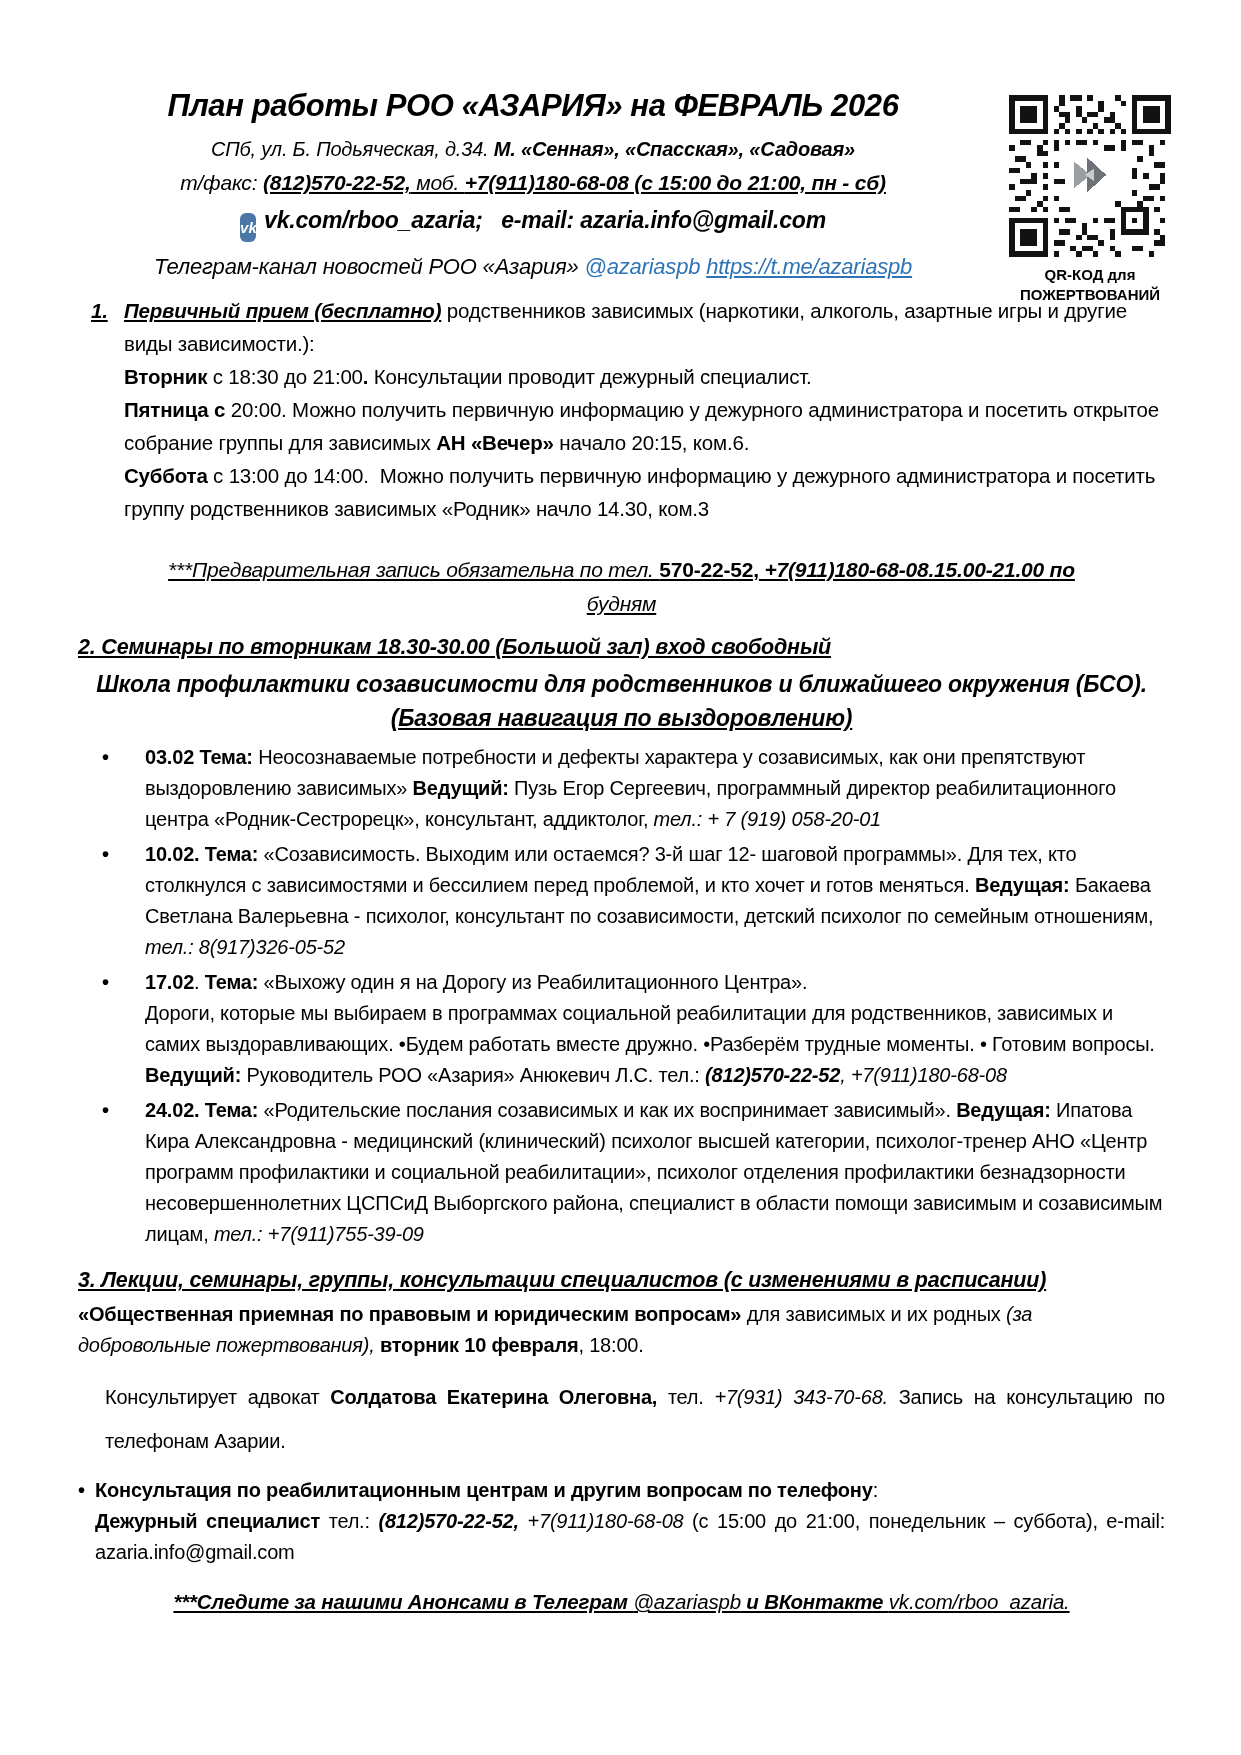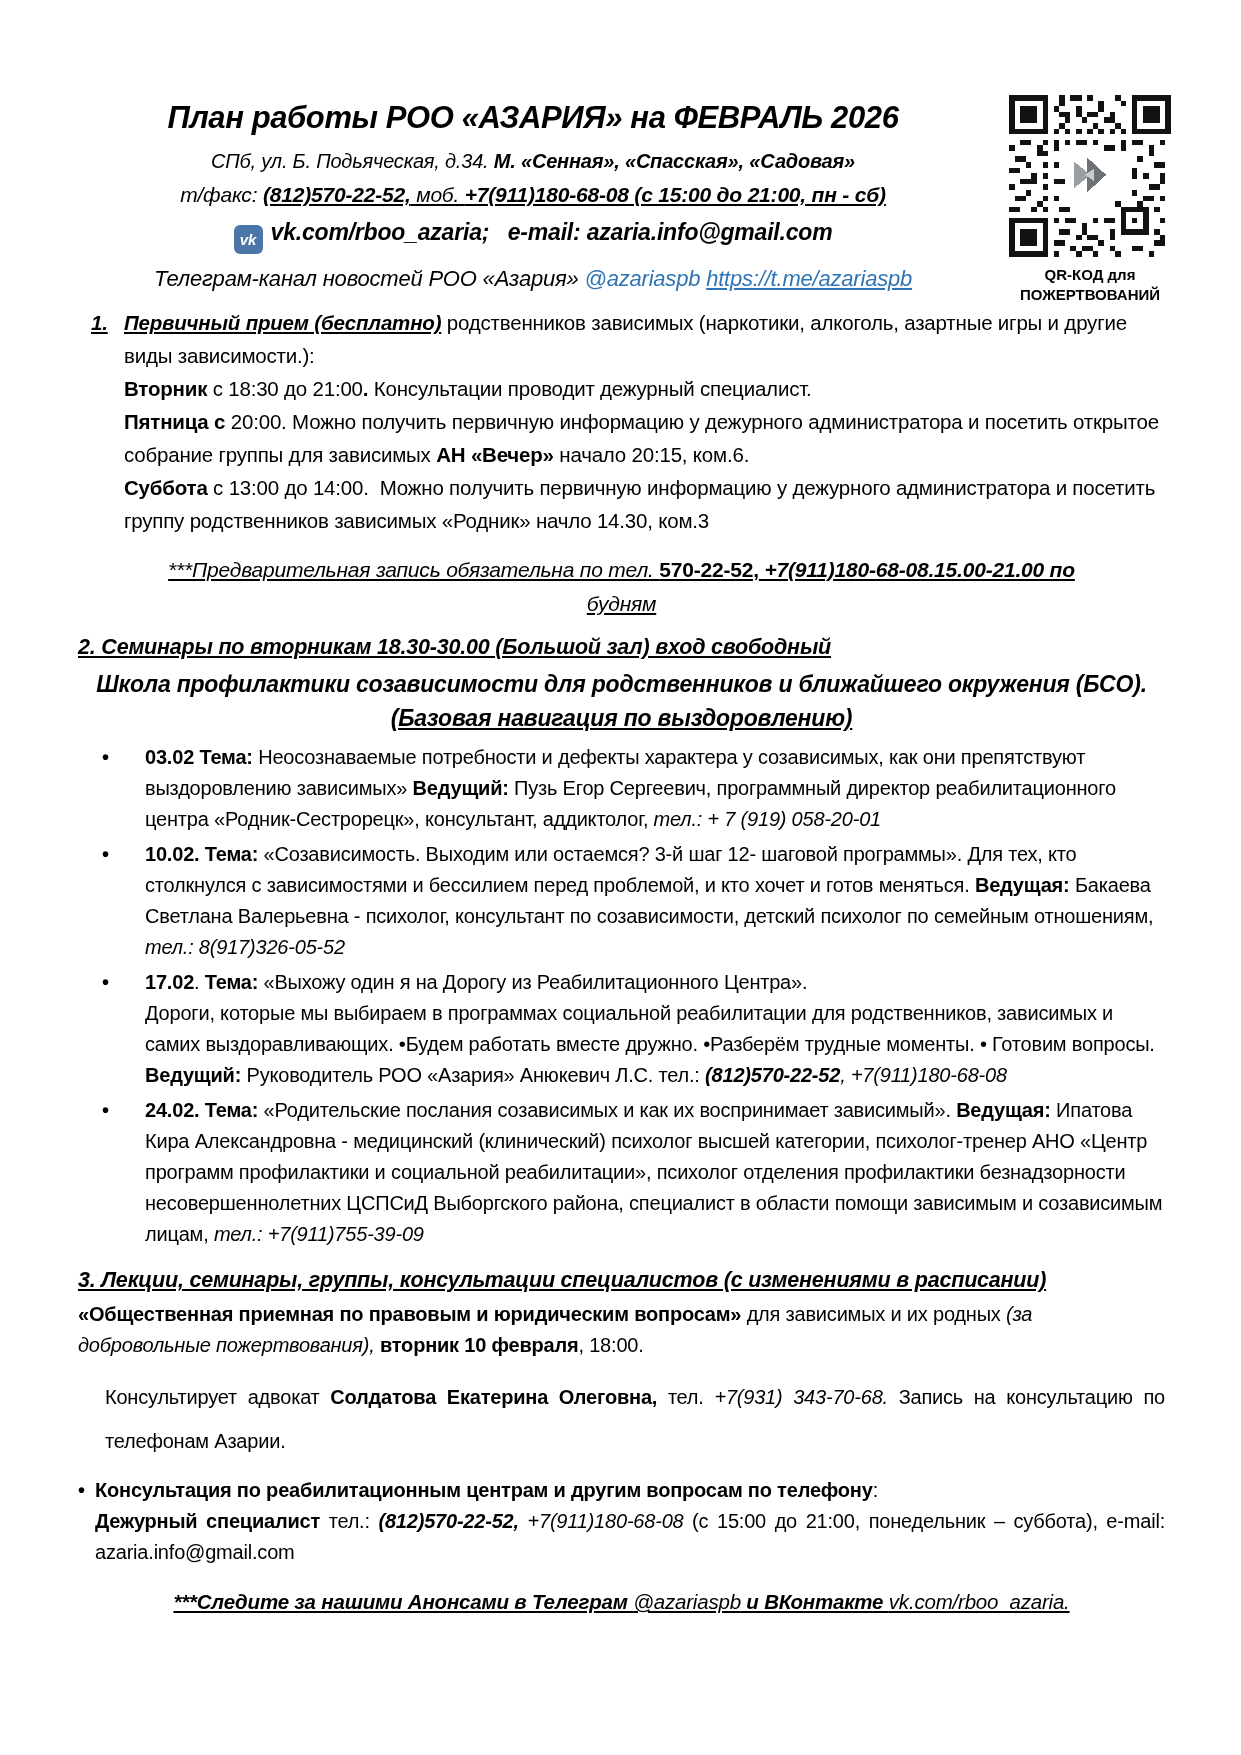--- a/index.html
+++ b/index.html
@@ -17,44 +17,44 @@
     overflow:hidden;
   }
   .b{font-weight:700}
   .i{font-style:italic}
   .u{text-decoration:underline}
   .blue{color:var(--link,#2E74B5)}
   .runs{white-space:pre-wrap}
 
   
   .header{width:910px;text-align:center;}
-  .title{font-size:31px;font-weight:700;font-style:italic;letter-spacing:-0.4px;margin:16px 0 14px 0;}
+  .title{font-size:31px;font-weight:700;font-style:italic;letter-spacing:-0.4px;margin:4px 0 14px 0;}
   .addr{font-size:20px;margin:0 0 10px 0;}
   .phone{font-size:21px;margin:0 0 12px 0;}
   .vkline{font-size:23px;margin:0 0 12px 0;}
   .vk-badge{
     display:inline-block;vertical-align:-5px;margin-right:8px;
-    width:29px;height:29px;border-radius:6px;
+    width:16px;height:29px;border-radius:6px;
     background:var(--vk,#4a76a8);
     color:#fff;font-weight:700;font-style:italic;font-size:15px;
     line-height:29px;text-align:center;letter-spacing:0;
   }
   .tgline{font-size:22px;margin:0 0 6px 0;}
 
   
   .qr-wrap{position:absolute;top:95px;right:60px;width:182px;text-align:center;}
   .qr-wrap svg{display:block;margin:0 auto 8px auto;}
   .qr-cap{font-size:15px;font-weight:700;line-height:20px;letter-spacing:0;}
 
   
   .s1{position:relative;padding-left:46px;line-height:33px;font-size:20.5px;margin-top:14px;}
   .s1 .num{position:absolute;left:13px;top:0;font-weight:700;font-style:italic;text-decoration:underline;}
   .s1 .line{margin:0;}
 
-  .note{text-align:center;font-size:21px;line-height:34px;margin:16px 0 10px 0;}
+  .note{text-align:center;font-size:21px;line-height:34px;margin:28px 0 10px 0;}
 
   
   .h2line{font-size:21.5px;margin:14px 0 8px 0;}
   .center{text-align:center;}
   .sub{font-size:23px;line-height:32px;margin:2px 0;}
   ul.sem{list-style:none;margin:8px 0 0 0;padding:0;}
   ul.sem li{position:relative;padding-left:67px;line-height:31px;margin-bottom:4px;}
   ul.sem li::before{content:"\2022";position:absolute;left:24px;top:0;font-weight:700;}
 
   

